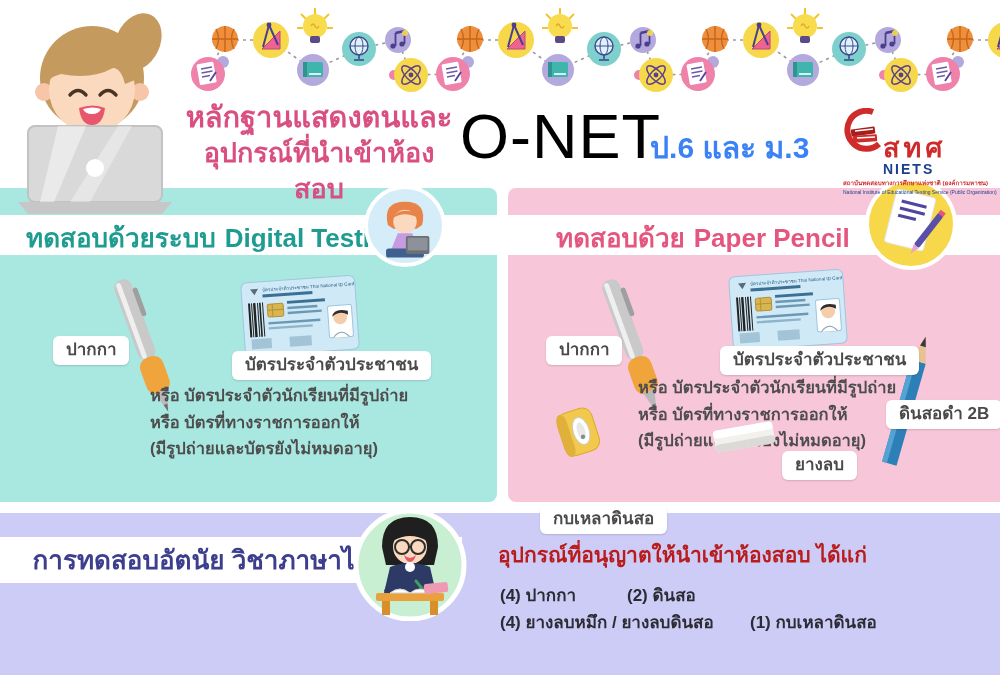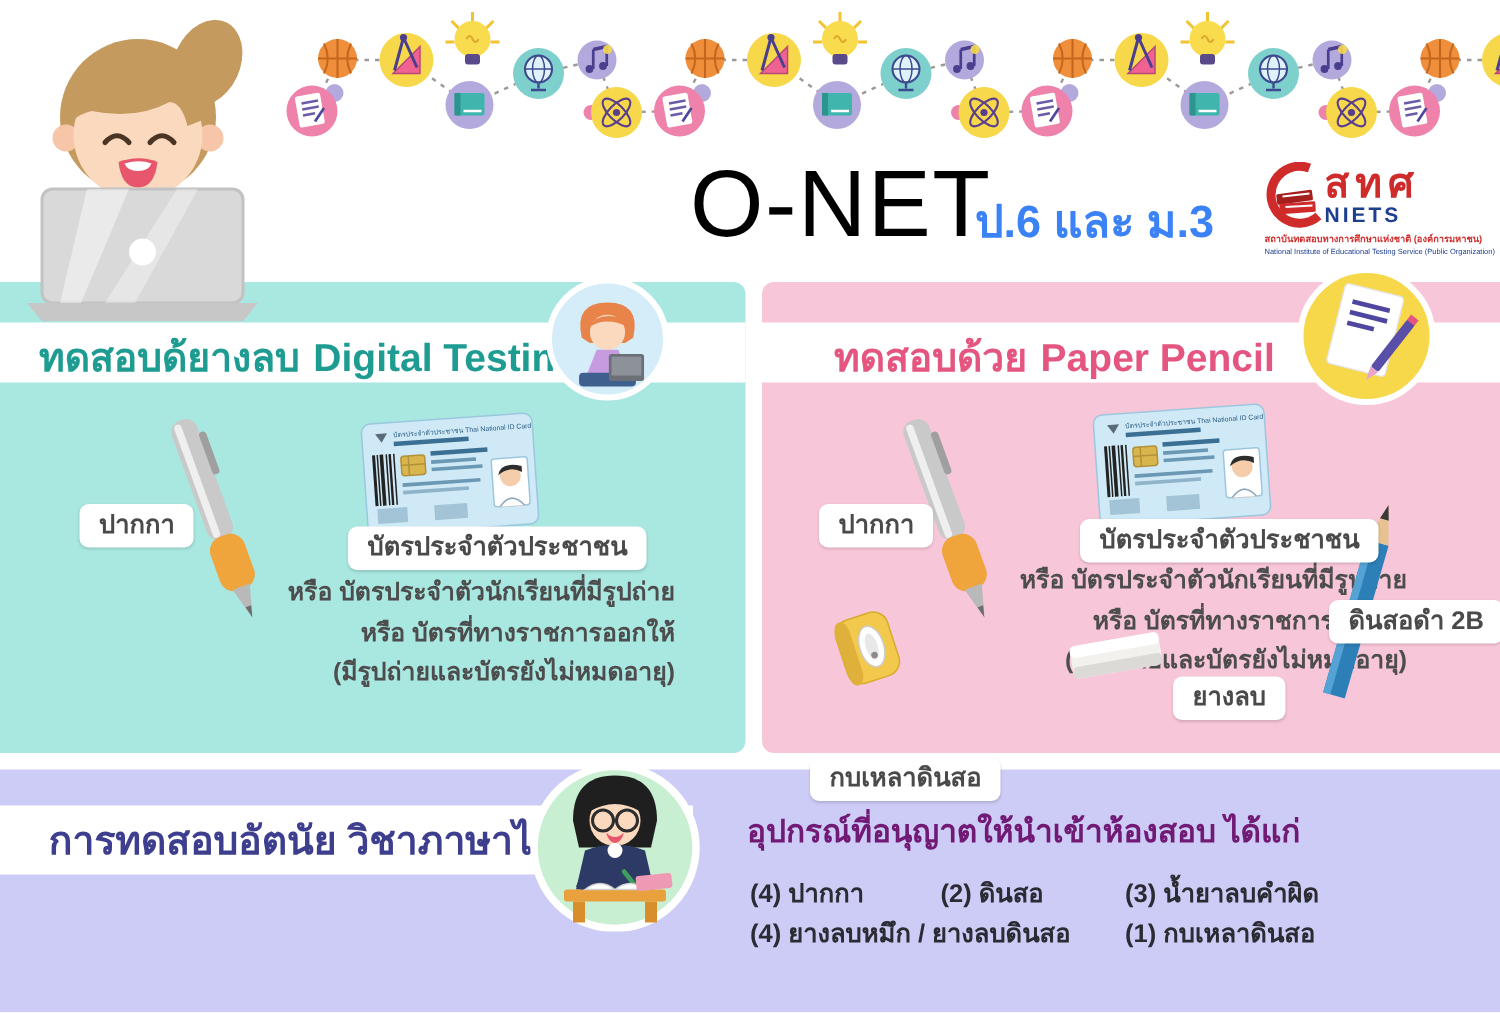--- a/index.html
+++ b/index.html
@@ -15,21 +15,21 @@
   
   .title-block { position:absolute; left:183px; top:98px; width:272px; text-align:center; color:#d94f82; font-weight:bold; line-height:1.32; z-index:4;}
   .title-line1 { font-size:29px; }
   .title-line2 { font-size:27px; }
   .onet { position:absolute; left:460px; top:100px; font-size:63px; font-weight:normal; color:#000000; letter-spacing:1px; z-index:4;}
   .grades { position:absolute; left:650px; top:124px; font-size:30px; font-weight:bold; color:#3b82f6; z-index:4;}
   
   .niets { position:absolute; left:843px; top:108px; width:155px; z-index:4; }
   .niets-top { display:flex; align-items:flex-start; }
   .niets-emblem { width:38px; height:44px; flex:0 0 38px; }
-  .niets-texts { margin-left:2px; }
+  .niets-texts { margin-left:2px;margin-top:26px; }
   .niets-thai { color:#cf2b2b; font-size:27px; font-weight:bold; line-height:1.05; letter-spacing:4px;}
   .niets-en { color:#1d3f8f; font-size:14px; font-weight:bold; letter-spacing:2px; line-height:1; }
   .niets-org-th { color:#cf2b2b; font-size:6.2px; font-weight:bold; margin-top:2px; white-space:nowrap;}
   .niets-org-en { color:#1d3f8f; font-size:5px; margin-top:1px; white-space:nowrap;}
   
   .panel { position:absolute; top:188px; height:314px; }
   .panel-teal { left:0; width:497px; background:#a9e7e1; border-radius:0 8px 8px 0; }
   .panel-pink { left:508px; width:492px; background:#f8c6d9; border-radius:8px 0 0 8px; }
   .band { position:absolute; left:0; top:27px; width:100%; height:40px; background:#ffffff; }
   .band-text { position:absolute; top:30px; height:40px; display:flex; align-items:center; font-size:26px; font-weight:bold; z-index:2; line-height:1;}
@@ -49,33 +49,33 @@
   .idcard-right { left:222px; top:84px; }
   
   .tag { position:absolute; background:#ffffff; border-radius:6px; padding:3px 13px; font-size:17px; font-weight:bold; color:#4a4a4a; box-shadow:0 1px 2px rgba(0,0,0,.15); white-space:nowrap; line-height:1.35; z-index:2;}
   .tag-pen-left { left:53px; top:148px; }
   .tag-card-left { left:232px; top:163px; }
   .tag-pen-right { left:38px; top:148px; }
   .tag-card-right { left:212px; top:158px; }
   .tag-sharpener { left:32px; top:270px;margin-top:47px; }
   .tag-eraser { left:240px; top:263px;margin-left:34px; }
   .tag-pencil { left:378px; top:212px; }
-  .card-notes { position:absolute; text-align:right; font-size:16.5px; font-weight:bold; color:#4d4d4d; line-height:1.62; }
+  .card-notes { position:absolute; text-align:left; font-size:16.5px; font-weight:bold; color:#4d4d4d; line-height:1.62; }
   .notes-left { left:150px; top:194px; width:300px; }
   .notes-right { left:130px; top:186px; width:300px; }
   
   .sharpener { position:absolute; left:40px; top:212px; width:60px; height:62px; }
   .eraser { position:absolute; left:200px; top:228px; width:72px; height:42px; }
   .pencil2b { position:absolute; left:362px; top:138px; width:74px; height:148px; }
   
   .panel-purple { position:absolute; left:0; top:513px; width:1000px; height:162px; background:#cdccf6; }
   .purple-band { position:absolute; left:0; top:24px; width:462px; height:46px; background:#ffffff; }
   .purple-header { position:absolute; left:0; top:24px; width:420px; height:46px; display:flex; align-items:center; justify-content:center; color:#3d3f8e; font-size:26px; font-weight:bold; z-index:2; line-height:1;}
   .circle-girl-writing { position:absolute; left:352px; top:-8px; width:116px; height:116px; z-index:3;}
-  .allowed-title { position:absolute; left:498px; top:28px; font-size:21px; font-weight:bold; color:#701a75; line-height:1.3;}
+  .allowed-title { position:absolute; left:498px; top:28px; font-size:21px; font-weight:bold; color:#b91c1c; line-height:1.3;}
   .allowed-item { position:absolute; font-size:17px; font-weight:bold; color:#2b2b33; white-space:nowrap; line-height:1.3;}
   .ai-1 { left:500px; top:72px; }
   .ai-2 { left:627px; top:72px; }
   .ai-3 { left:750px; top:72px; }
   .ai-4 { left:500px; top:99px; }
   .ai-5 { left:750px; top:99px; }
 </style>
 </head>
 <body>
 
@@ -168,20 +168,24 @@
     <rect x="80" y="140" width="24" height="30" fill="#d6374a"></rect>
     <path d="M69,134 l23,10 -12,12 -14,-14 z" fill="#6f9be0"></path>
     <path d="M115,134 l-23,10 12,12 14,-14 z" fill="#6f9be0"></path>
     <rect x="28" y="126" width="134" height="76" rx="7" fill="#d9d9d9" stroke="#c2c2c2" stroke-width="2"></rect>
     <polygon points="40,202 58,126 86,126 54,202" fill="#ffffff" opacity="0.45"></polygon>
     <polygon points="70,202 118,126 132,126 90,202" fill="#ffffff" opacity="0.35"></polygon>
     <circle cx="95" cy="168" r="9" fill="#ffffff"></circle>
     <polygon points="18,202 172,202 162,214 28,214" fill="#c7c7c7"></polygon>
   </svg>
 
+  <div class="title-block">
+    <div class="title-line1">หลักฐานแสดงตนและ</div>
+    <div class="title-line2">อุปกรณ์ที่นำเข้าห้องสอบ</div>
+  </div>
   <div class="onet">O-NET</div>
   <div class="grades">ป.6 และ ม.3</div>
 
   <div class="niets">
     <div class="niets-top">
       <svg class="niets-emblem" viewBox="0 0 38 44">
         <path d="M30,4 a19,19 0 1 0 6,32" fill="none" stroke="#cf2b2b" stroke-width="6"></path>
         <rect x="8" y="20" width="24" height="7" rx="1" fill="#a51f1f" transform="rotate(-8 20 23)"></rect>
         <rect x="10" y="27" width="24" height="7" rx="1" fill="#cf2b2b" transform="rotate(-4 22 30)"></rect>
         <line x1="12" y1="23" x2="30" y2="21" stroke="#ffffff" stroke-width="1.4"></line>
@@ -192,21 +196,21 @@
         <div class="niets-en">NIETS</div>
       </div>
     </div>
     <div class="niets-org-th">สถาบันทดสอบทางการศึกษาแห่งชาติ (องค์การมหาชน)</div>
     <div class="niets-org-en">National Institute of Educational Testing Service (Public Organization)</div>
   </div>
 
   <section class="panel panel-teal">
     <div class="band"></div>
     <div class="band-text">
-      <span>ทดสอบด้ยางลบ</span>
+      <span>ทดสอบด้วยระบบ</span>
       <span class="sp">Digital Testing</span>
     </div>
     <div class="hdr-circle circle-girl-laptop">
       <svg viewBox="0 0 82 82" width="74" height="74">
         <path d="M22,40 q-6,-26 19,-26 q25,0 19,26 l-6,4 -26,0 z" fill="#e8834a"></path>
         <circle cx="41" cy="36" r="13" fill="#fbd9be"></circle>
         <path d="M28,32 q5,-12 26,-6 l2,6 q-16,-8 -28,0 z" fill="#e8834a"></path>
         <path d="M33,49 h16 l8,20 h-32 z" fill="#c79be0"></path>
         <rect x="20" y="66" width="42" height="10" rx="3" fill="#3f5f8f"></rect>
         <rect x="42" y="52" width="26" height="20" rx="2" fill="#6b6f76"></rect>
@@ -389,18 +393,17 @@
       <rect x="30" y="96" width="8" height="14" fill="#d88f2b"></rect>
       <rect x="78" y="96" width="8" height="14" fill="#d88f2b"></rect>
       <path d="M38,88 q10,-8 20,0 q10,-8 20,0 z" fill="#ffffff" stroke="#d0d0d0"></path>
       <rect x="72" y="78" width="24" height="10" rx="2" fill="#ef9ab5" transform="rotate(-6 84 83)"></rect>
     </svg>
     <div class="allowed-title">
       <span>อุปกรณ์ที่อนุญาตให้นำเข้าห้องสอบ ได้แก่</span>
     </div>
     <div class="allowed-item ai-1">(4) ปากกา</div>
     <div class="allowed-item ai-2">(2) ดินสอ</div>
-    <div class="allowed-item ai-3">(3) น้ำยาลบคำผิด</div>
     <div class="allowed-item ai-4">(4) ยางลบหมึก / ยางลบดินสอ</div>
     <div class="allowed-item ai-5">(1) กบเหลาดินสอ</div>
   </section>
 
 </div>
 
 </body></html>

